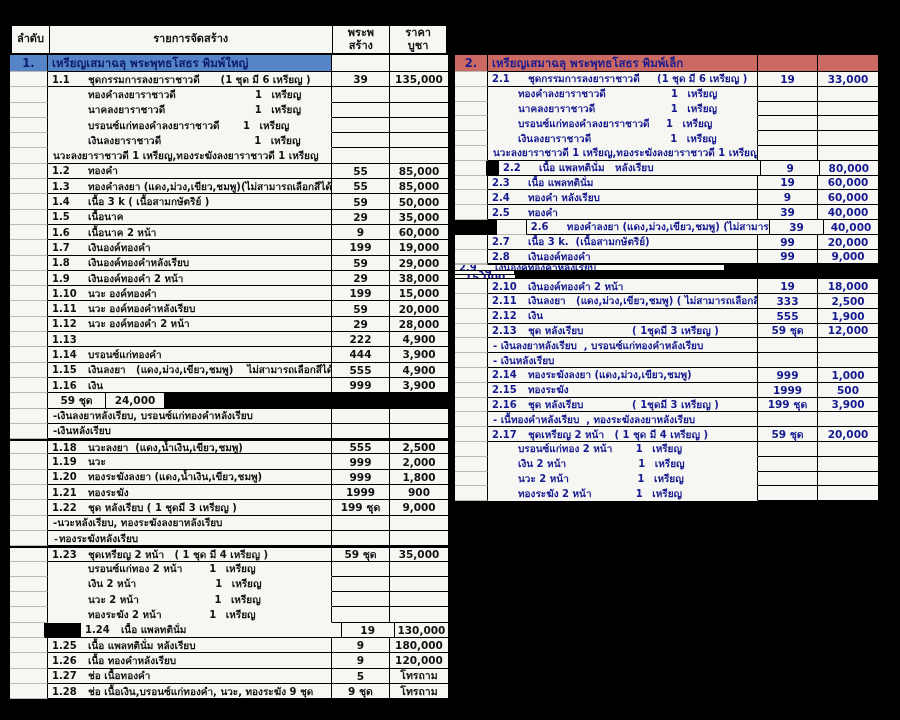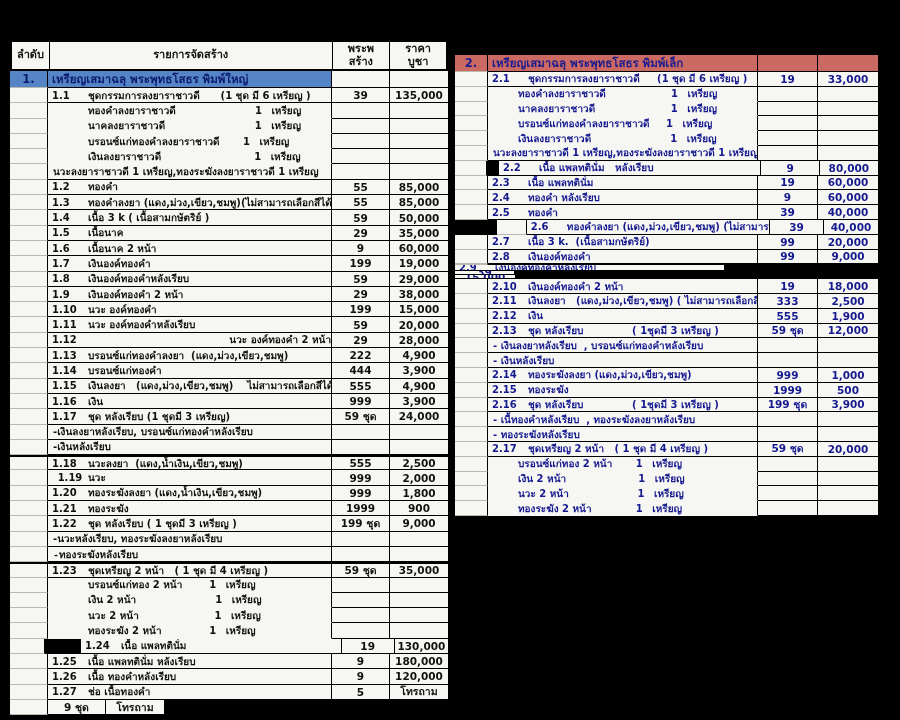--- a/index.html
+++ b/index.html
@@ -25,21 +25,21 @@
   .sunit{font-size:10px;}
   .ntext{font-size:10px;padding-left:5px;white-space:pre;}
   .sub .cell-desc{border-bottom-color:transparent;}
   .sep{border-top:2px solid #000;}
 </style>
 </head>
 <body>
 
 <div class="stage">
 
-  <div class="tbl" style="left: 10px; top: 40px; width: 438px; color: rgb(17, 17, 17);">
+  <div class="tbl" style="left: 10px; top: 24px; width: 438px; color: rgb(17, 17, 17);">
     <div class="hdr" style="height:31px;">
       <div class="hcell" style="width:38px;">ลำดับ</div>
       <div class="hcell" style="width:284px;">รายการจัดสร้าง</div>
       <div class="hcell" style="width:58px;">พระพ
 สร้าง</div>
       <div class="hcell" style="width:56px;">ราคา
 บูชา</div>
     </div>
     <div class="trow titler" style="height:17px;">
       <div class="cell cell-no t-fill" style="width: 38px; background: rgb(85, 133, 199); color: rgb(12, 26, 110);">1.</div>
@@ -190,32 +190,31 @@
           <div class="cell cell-no" style="width: 38px;"></div>
           <div class="cell cell-desc" style="width: 284px;">
             <span class="no-span">1.11</span>
             <span class="dtext">นวะ องค์ทองคำหลังเรียบ</span>
           </div>
           <div class="cell cell-qty" style="width: 58px;">59</div>
           <div class="cell cell-price" style="width: 58px;">20,000</div>
         </div>
         <div class="trow item" style="height: 15.3px;">
           <div class="cell cell-no" style="width: 38px;"></div>
-          <div class="cell cell-desc" style="width: 284px; justify-content: space-between;">
+          <div class="cell cell-desc" style="width: 284px;">
             <span class="no-span">1.12</span>
             <span class="dtext">นวะ องค์ทองคำ 2 หน้า</span>
           </div>
           <div class="cell cell-qty" style="width: 58px;">29</div>
           <div class="cell cell-price" style="width: 58px;">28,000</div>
         </div>
         <div class="trow item" style="height: 15.3px;">
           <div class="cell cell-no" style="width: 38px;"></div>
           <div class="cell cell-desc" style="width: 284px;">
             <span class="no-span">1.13</span>
-            <span class="dtext">บรอนซ์แก่ทองคำลงยา  (แดง,ม่วง,เขียว,ชมพู)</span>
           </div>
           <div class="cell cell-qty" style="width: 58px;">222</div>
           <div class="cell cell-price" style="width: 58px;">4,900</div>
         </div>
         <div class="trow item" style="height: 15.3px;">
           <div class="cell cell-no" style="width: 38px;"></div>
           <div class="cell cell-desc" style="width: 284px;">
             <span class="no-span">1.14</span>
             <span class="dtext">บรอนซ์แก่ทองคำ</span>
           </div>
@@ -235,24 +234,20 @@
           <div class="cell cell-no" style="width: 38px;"></div>
           <div class="cell cell-desc" style="width: 284px;">
             <span class="no-span">1.16</span>
             <span class="dtext">เงิน</span>
           </div>
           <div class="cell cell-qty" style="width: 58px;">999</div>
           <div class="cell cell-price" style="width: 58px;">3,900</div>
         </div>
         <div class="trow item" style="height: 15.3px;">
           <div class="cell cell-no" style="width: 38px;"></div>
-          <div class="cell cell-desc" style="width: 284px;">
-            <span class="no-span">1.17</span>
-            <span class="dtext">ชุด หลังเรียบ (1 ชุดมี 3 เหรียญ)</span>
-          </div>
           <div class="cell cell-qty" style="width: 58px;">59 ชุด</div>
           <div class="cell cell-price" style="width: 58px;">24,000</div>
         </div>
         <div class="trow note" style="height: 15.3px;">
           <div class="cell cell-no" style="width: 38px;"></div>
           <div class="cell cell-desc" style="width: 284px;">
             <span class="ntext">-เงินลงยาหลังเรียบ, บรอนซ์แก่ทองคำหลังเรียบ</span>
           </div>
           <div class="cell cell-qty" style="width: 58px;"></div>
           <div class="cell cell-price" style="width: 58px;"></div>
@@ -269,21 +264,21 @@
           <div class="cell cell-no" style="width: 38px;"></div>
           <div class="cell cell-desc" style="width: 284px;">
             <span class="no-span">1.18</span>
             <span class="dtext">นวะลงยา  (แดง,น้ำเงิน,เขียว,ชมพู)</span>
           </div>
           <div class="cell cell-qty" style="width: 58px;">555</div>
           <div class="cell cell-price" style="width: 58px;">2,500</div>
         </div>
         <div class="trow item" style="height: 15.3px;">
           <div class="cell cell-no" style="width: 38px;"></div>
-          <div class="cell cell-desc" style="width: 284px; text-align: center;">
+          <div class="cell cell-desc" style="width: 284px;">
             <span class="no-span">1.19</span>
             <span class="dtext">นวะ</span>
           </div>
           <div class="cell cell-qty" style="width: 58px;">999</div>
           <div class="cell cell-price" style="width: 58px;">2,000</div>
         </div>
         <div class="trow item" style="height: 15.3px;">
           <div class="cell cell-no" style="width: 38px;"></div>
           <div class="cell cell-desc" style="width: 284px;">
             <span class="no-span">1.20</span>
@@ -406,20 +401,24 @@
           <div class="cell cell-no" style="width: 38px;"></div>
           <div class="cell cell-desc" style="width: 284px;">
             <span class="no-span">1.27</span>
             <span class="dtext">ช่อ เนื้อทองคำ</span>
           </div>
           <div class="cell cell-qty" style="width: 58px;">5</div>
           <div class="cell cell-price" style="width: 58px;">โทรถาม</div>
         </div>
         <div class="trow item" style="height: 15.3px;">
           <div class="cell cell-no" style="width: 38px;"></div>
+          <div class="cell cell-desc" style="width: 284px;">
+            <span class="no-span">1.28</span>
+            <span class="dtext">ช่อ เนื้อเงิน,บรอนซ์แก่ทองคำ, นวะ, ทองระฆัง 9 ชุด</span>
+          </div>
           <div class="cell cell-qty" style="width: 58px;">9 ชุด</div>
           <div class="cell cell-price" style="width: 58px;">โทรถาม</div>
         </div>
       </div>
   </div>
 
   <div class="tbl" style="left: 455px; top: 55px; width: 423px; color: rgb(21, 25, 142);">
     <div class="trow titler" style="height:17px;">
       <div class="cell cell-no t-fill" style="width: 33px; background: rgb(203, 106, 99); color: rgb(27, 27, 143);">2.</div>
       <div class="cell cell-desc t-fill" style="width: 270px; padding-left: 4px; background: rgb(203, 106, 99); color: rgb(27, 27, 143);">เหรียญเสมาฉลุ พระพุทธโสธร พิมพ์เล็ก</div>
@@ -636,28 +635,20 @@
           <div class="cell cell-price" style="width: 60px;">3,900</div>
         </div>
         <div class="trow note" style="height: 14.8px;">
           <div class="cell cell-no" style="width: 33px;"></div>
           <div class="cell cell-desc" style="width: 270px;">
             <span class="ntext">- เนื้ทองคำหลังเรียบ  , ทองระฆังลงยาหลังเรียบ</span>
           </div>
           <div class="cell cell-qty" style="width: 60px;"></div>
           <div class="cell cell-price" style="width: 60px;"></div>
         </div>
-        <div class="trow note" style="height: 14.8px;">
-          <div class="cell cell-no" style="width: 33px;"></div>
-          <div class="cell cell-desc" style="width: 270px;">
-            <span class="ntext">- ทองระฆังหลังเรียบ</span>
-          </div>
-          <div class="cell cell-qty" style="width: 60px;"></div>
-          <div class="cell cell-price" style="width: 60px;"></div>
-        </div>
         <div class="trow item" style="height: 14.8px;">
           <div class="cell cell-no" style="width: 33px;"></div>
           <div class="cell cell-desc" style="width: 270px;">
             <span class="no-span">2.17</span>
             <span class="dtext">ชุดเหรียญ 2 หน้า   ( 1 ชุด มี 4 เหรียญ )</span>
           </div>
           <div class="cell cell-qty" style="width: 60px;">59 ชุด</div>
           <div class="cell cell-price" style="width: 60px;">20,000</div>
         </div>
         <div class="trow sub" style="height: 14.8px;">

